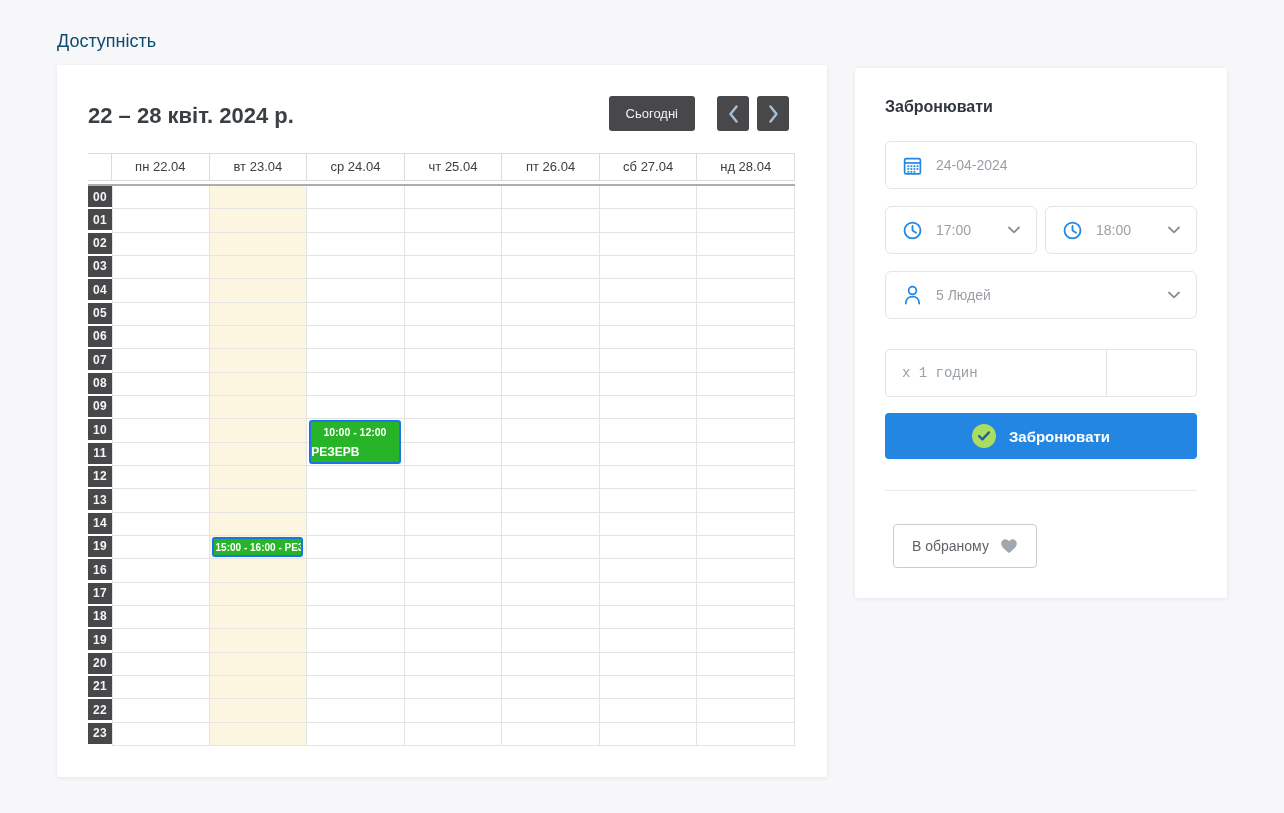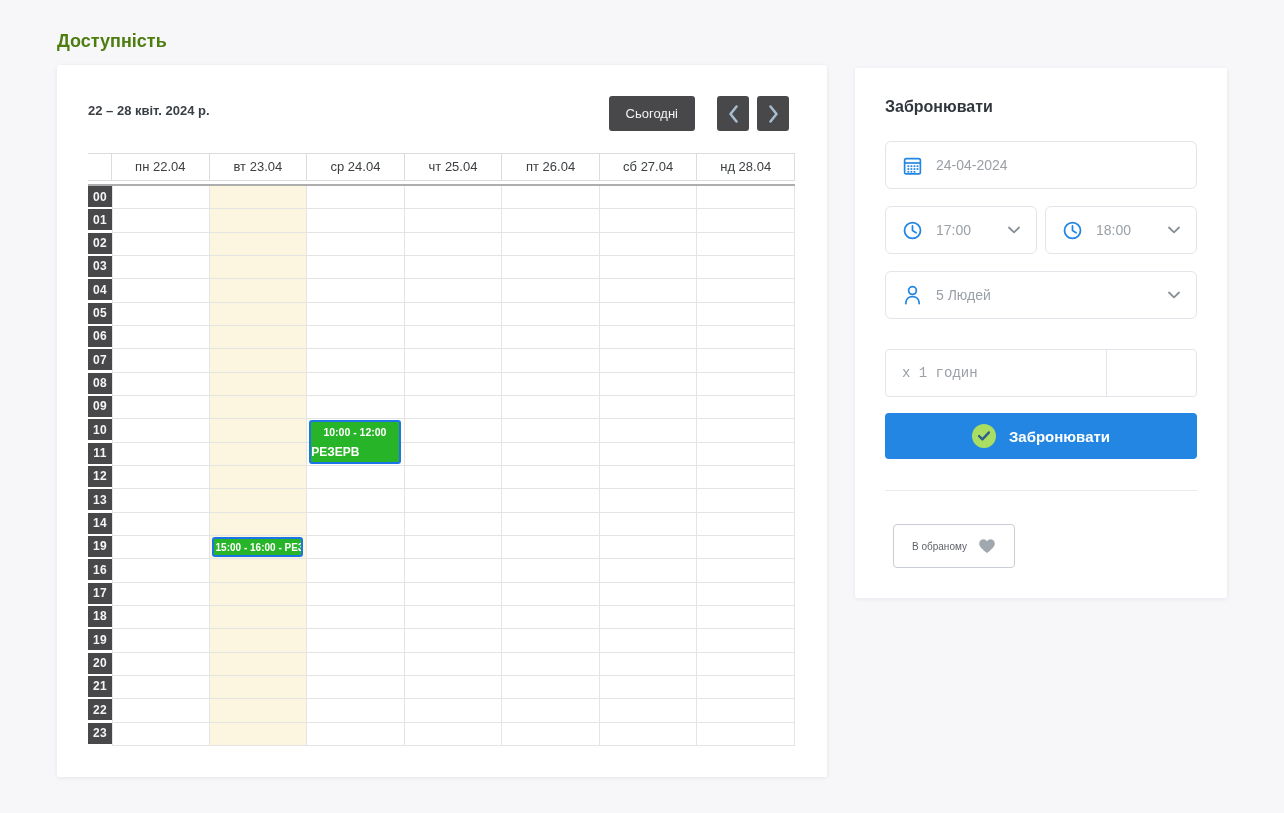--- a/index.html
+++ b/index.html
@@ -6,31 +6,31 @@
   html, body { width: 1284px; height: 813px; }
   body {
     background: #f7f7fa;
     font-family: "Liberation Sans", sans-serif;
     position: relative;
     overflow: hidden;
     color: #3c4043;
   }
   .page-title {
     position: absolute; left: 57px; top: 31px;
-    font-size: 18px; font-weight: bold; color: #4d7c0f;
+    font-size: 18px; font-weight: normal; color: #0c4a6e;
   }
   .card {
     position: absolute; background: #fff; border-radius: 2px;
     box-shadow: 0 1px 4px rgba(40,40,60,0.08);
   }
   .calendar-card { left: 57px; top: 65px; width: 770px; height: 712px; }
   .booking-card  { left: 855px; top: 68px; width: 372px; height: 530px; padding: 30px; }
   .week-label {
     position: absolute; left: 31px; top: 38px;
-    font-size: 13px; font-weight: bold; color: #3a3f44;
+    font-size: 22px; font-weight: bold; color: #3a3f44;
   }
   .cal-controls {
     position: absolute; right: 38px; top: 31px;
     display: flex; 
   }
   .btn-dark {
     background: var(--dark-btn); border: none; border-radius: 3px;
     height: 35px; cursor: pointer;
     display: flex; align-items: center; justify-content: center;
   }
@@ -105,21 +105,21 @@
   }
   .check-circle {
     width: 24px; height: 24px; border-radius: 50%; background: var(--check-green);
     display: flex; align-items: center; justify-content: center;
   }
   .panel-divider { height: 1px; background: #e9eaec; margin-top: 31px; margin-bottom: 33px; }
   .btn-fav {
     height: 44px; padding: 0 18px; background: #fff;
     border: 1px solid #c9ced4; border-radius: 4px; cursor: pointer;
     display: inline-flex; align-items: center; gap: 11px;
-    font-size: 10px; color: #5f6368; font-family: inherit; margin-left: 8px;
+    font-size: 14px; color: #5f6368; font-family: inherit; margin-left: 8px;
   }
 </style>
 </head>
 <body>
 
 <div class="page-title">Доступність</div>
 
 <div class="card calendar-card">
   <div class="week-label">22 – 28 квіт. 2024 р.</div>
   <div class="cal-controls">

